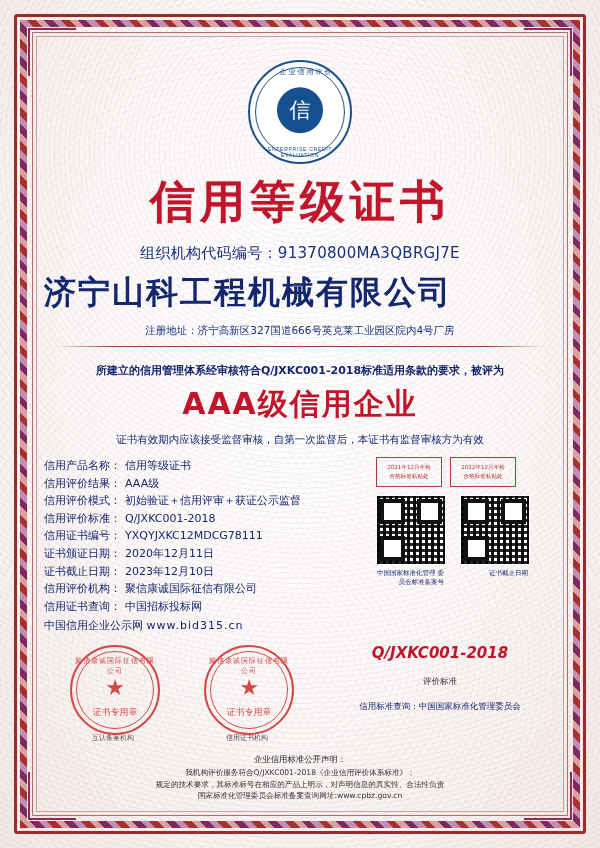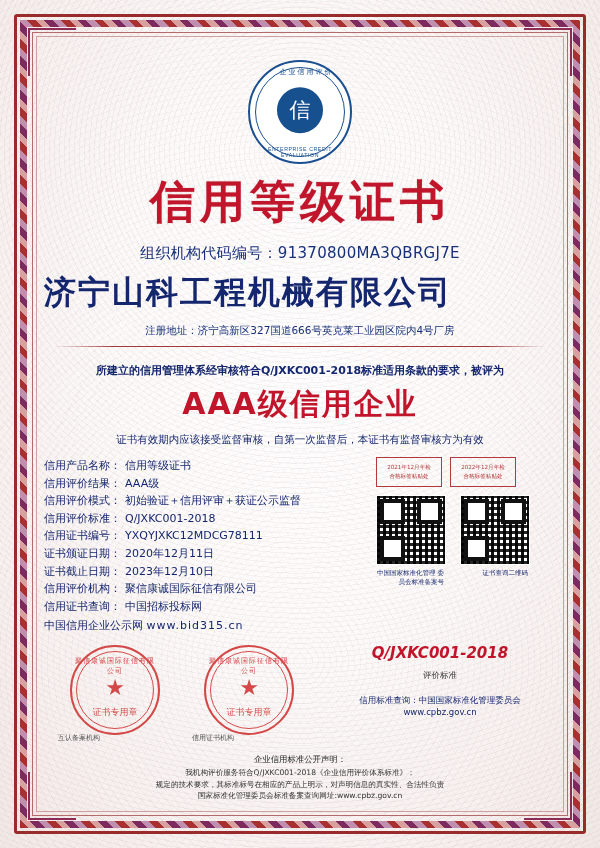--- a/index.html
+++ b/index.html
@@ -311,20 +311,21 @@
     position: absolute;
     bottom: 14px; left: 0; right: 0;
     text-align: center;
     font-size: 9px;
     font-family: "DejaVu Sans", sans-serif;
   }
   .seal-caption {
     position: absolute;
     bottom: -2px;
     width: 110px;
+    text-align: center;
     font-size: 7px;
     color: #555;
     font-family: "DejaVu Sans", sans-serif;
   }
   .seal1 { left: 26px; top: 0; }
   .seal1cap { left: 14px; }
   .seal2 { left: 160px; top: 0; }
   .seal2cap { left: 148px; }
 
   .std-block {
@@ -335,21 +336,21 @@
   }
   .std-code {
     color: #c0152a;
     font-size: 15px;
     font-weight: bold;
     font-style: italic;
     line-height: 17px;
     font-family: "DejaVu Sans", sans-serif;
   }
   .std-caption {
-    margin-top: 8px;
+    margin-top: 14px;
     font-size: 8.5px;
     color: #333;
     font-family: Liberation Mono, monospace;
   }
   .std-query {
     margin-top: 12px;
     font-size: 8.5px;
     color: #14266e;
     line-height: 12px;
     font-family: "DejaVu Sans", sans-serif;
@@ -472,21 +473,21 @@
             <div class="qr">
                 <span class="eye3"></span>
               </div>
             <div class="qr-caption">中国国家标准化管理
 委员会标准备案号</div>
           </div>
           <div>
             <div class="qr">
                 <span class="eye3"></span>
               </div>
-            <div class="qr-caption">证书查询二维码</div>
+            <div class="qr-caption">证书截止日期</div>
           </div>
         </div>
       </div>
     </div>
 
     <div class="seals">
       <div class="seal seal1">
         <div class="seal-inner"></div>
         <div class="seal-arc">聚信康诚国际征信有限公司</div>
         <div class="seal-star">★</div>
@@ -500,21 +501,20 @@
         <div class="seal-star">★</div>
         <div class="seal-bottom">证书专用章</div>
       </div>
       <div class="seal-caption seal2cap">信用证书机构</div>
 
       <div class="std-block">
         <div class="std-code">Q/JXKC001-2018</div>
         <div class="std-caption">评价标准</div>
         <div class="std-query">
           <div>信用标准查询：中国国家标准化管理委员会</div>
-          <div>www.cpbz.gov.cn</div>
         </div>
       </div>
     </div>
 
     <div class="footer">
       <div class="footer-title">企业信用标准公开声明：</div>
       <div>我机构评价服务符合Q/JXKC001-2018《企业信用评价体系标准》；</div>
       <div>规定的技术要求，其标准标号在相应的产品上明示，对声明信息的真实性、合法性负责</div>
       <div>国家标准化管理委员会标准备案查询网址:www.cpbz.gov.cn</div>
     </div>

